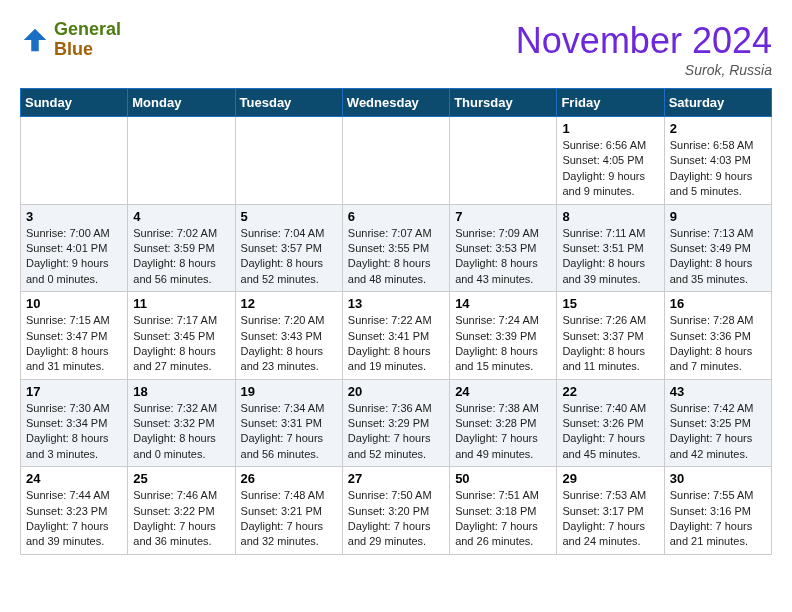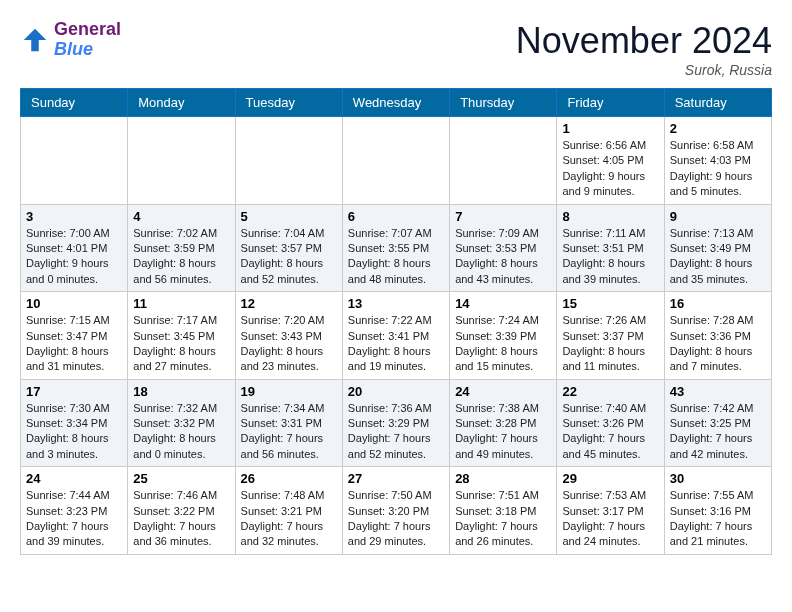--- a/index.html
+++ b/index.html
@@ -21,51 +21,51 @@
       align-items: center;
       gap: 4px;
     }
     .logo-text {
       font-size: 18px;
       font-weight: bold;
       color: #1a1a1a;
       line-height: 1.1;
     }
     .logo-text span {
-      color: #701a75;
+      color: #4d7c0f;
     }
     .logo-icon {
       width: 30px;
       height: 30px;
     }
     .title-block {
       text-align: right;
     }
     .month-title {
       font-size: 36px;
       font-weight: normal;
-      color: #0f172a;
+      color: #6d28d9;
     }
     .location {
       font-size: 14px;
       color: #555;
       font-style: italic;
     }
     .calendar {
       width: 100%;
       border-collapse: collapse;
       font-size: 11px;
     }
     .calendar thead th {
-      background: #0369a1;
+      background: #0c4a6e;
       color: #fff;
-      padding: 6px 10px;
+      padding: 6px 4px;
       text-align: left;
       font-size: 13px;
-      font-weight: normal;
+      font-weight: bold;
       border: 1px solid #1a6fc4;
     }
     .calendar tbody td {
       border: 1px solid #ccc;
       vertical-align: top;
       padding: 4px 5px;
       width: 107px;
       min-height: 80px;
       background: #fff;
     }
@@ -89,21 +89,21 @@
 </head>
 <body>
 
 <div class="header">
   <div class="logo">
     <svg class="logo-icon" viewBox="0 0 40 40">
       <polygon points="20,5 35,20 25,20 25,35 15,35 15,20 5,20" fill="#1a6fc4"></polygon>
     </svg>
     <div class="logo-text">
       <div><span>General</span></div>
-      <div><span style="color:#3b82f6;font-style:italic;">Blue</span></div>
+      <div><span style="color:#a16207;">Blue</span></div>
     </div>
   </div>
   <div class="title-block">
     <div class="month-title">November 2024</div>
     <div class="location">Surok, Russia</div>
   </div>
 </div>
 
 <table class="calendar">
   <thead>
@@ -234,21 +234,21 @@
         </td>
         <td>
           <div class="day-num">26</div>
           <div class="day-info">Sunrise: 7:48 AM<br>Sunset: 3:21 PM<br>Daylight: 7 hours and 32 minutes.</div>
         </td>
         <td>
           <div class="day-num">27</div>
           <div class="day-info">Sunrise: 7:50 AM<br>Sunset: 3:20 PM<br>Daylight: 7 hours and 29 minutes.</div>
         </td>
         <td>
-          <div class="day-num">28</div>
+          <div class="day-num">50</div>
           <div class="day-info">Sunrise: 7:51 AM<br>Sunset: 3:18 PM<br>Daylight: 7 hours and 26 minutes.</div>
         </td>
         <td>
           <div class="day-num">29</div>
           <div class="day-info">Sunrise: 7:53 AM<br>Sunset: 3:17 PM<br>Daylight: 7 hours and 24 minutes.</div>
         </td>
         <td>
           <div class="day-num">30</div>
           <div class="day-info">Sunrise: 7:55 AM<br>Sunset: 3:16 PM<br>Daylight: 7 hours and 21 minutes.</div>
         </td>

